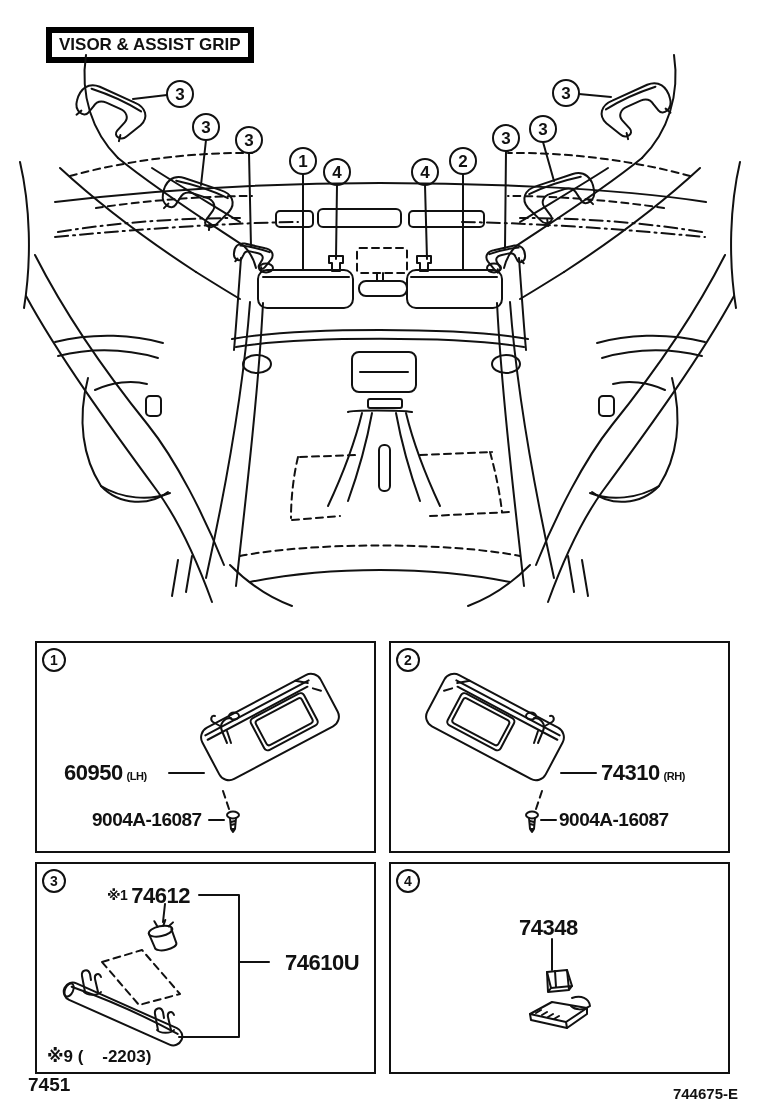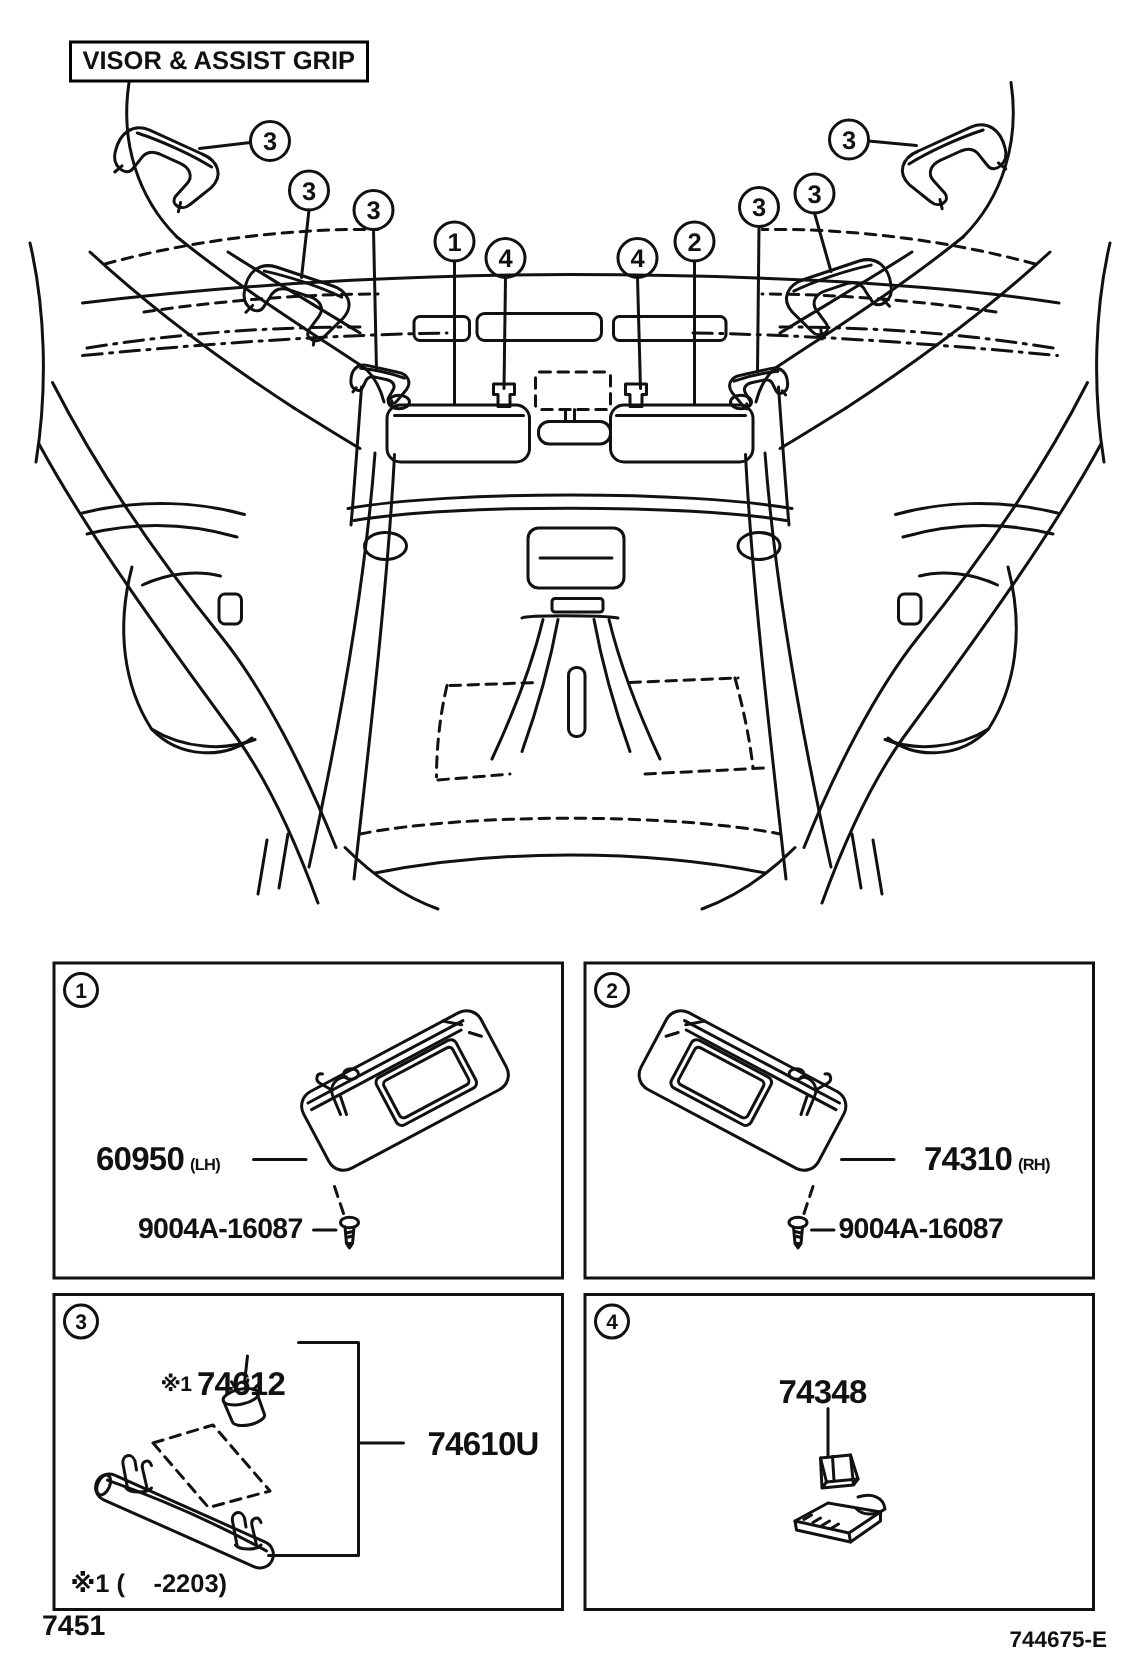--- a/index.html
+++ b/index.html
@@ -3,21 +3,21 @@
 <meta charset="utf-8">
 <style>
   html,body{margin:0;padding:0;background:#fff;}
   .page{position:relative;width:760px;height:1112px;background:#fff;overflow:hidden;
         font-family:"Liberation Sans","DejaVu Sans",sans-serif;color:#111;}
   svg{position:absolute;left:0;top:0;overflow:visible;}
   svg *{fill:none;stroke:#111;stroke-width:2;stroke-linecap:round;stroke-linejoin:round;}
   svg text{fill:#111;stroke:none;font-weight:bold;}
   .dash{stroke-dasharray:7 5;}
   .dashdot{stroke-dasharray:13 5 2 5;}
-  .title-box{position:absolute;left:46px;top:27px;border:2px solid #000000;padding:2px 7px;
+  .title-box{position:absolute;left:46px;top:27px;border:6px solid #000000;padding:2px 7px;
              font-size:17px;font-weight:bold;letter-spacing:0px;white-space:nowrap;}
   .pbox{position:absolute;width:337px;height:208px;border:2px solid #111;background:#fff;}
   .badge{position:absolute;left:5px;top:5px;width:20px;height:20px;border:2px solid #111;
          border-radius:50%;display:flex;align-items:center;justify-content:center;
          font-size:14px;font-weight:bold;}
   .plabel{position:absolute;font-weight:bold;font-size:22px;letter-spacing:-0.5px;white-space:nowrap;}
   .plabel .suffix{font-size:11px;}
   .screw-label{position:absolute;font-weight:bold;font-size:19px;letter-spacing:-0.5px;white-space:nowrap;}
   .note-ref{font-size:14px;vertical-align:3px;}
   .footnote{position:absolute;font-weight:bold;font-size:17px;white-space:pre;}
@@ -209,21 +209,21 @@
     </svg>
     <div class="plabel" style="left:27px;top:117px;"><span>60950</span> <span class="suffix">(LH)</span></div>
     <div class="screw-label" style="left:55px;top:166px;">9004A-16087</div>
   </div>
 
   <div class="pbox" style="left:389px;top:641px;">
     <div class="badge">2</div>
     <svg width="337" height="208" viewBox="0 0 337 208">
       <use href="#visor-art" transform="translate(337,0) scale(-1,1)"></use>
     </svg>
-    <div class="plabel" style="left:225px;top:117px;"><span>74310</span> <span class="suffix">(RH)</span></div>
+    <div class="plabel" style="left:210px;top:117px;"><span>74310</span> <span class="suffix">(RH)</span></div>
     <div class="screw-label" style="left:168px;top:166px;">9004A-16087</div>
   </div>
 
   <div class="pbox" style="left:35px;top:862px;">
     <div class="badge">3</div>
     <svg width="337" height="208" viewBox="0 0 337 208">
 
       <g transform="translate(125,74) rotate(-12)">
         <ellipse cx="0" cy="-7" rx="12" ry="5"></ellipse>
         <path d="M-12,-7 L-9,8 A11,4.5 0 0 0 13,8 L11,-7"></path>
@@ -246,23 +246,23 @@
         <path d="M-6,12 A9,4 0 0 0 11,12"></path>
         <path d="M-5,12 L-8,-4 C-9,-10 -2,-12 0,-6 L1,0"></path>
         <path d="M8,12 L5,-1 M5,-1 C4,-6 9,-8 11,-3"></path>
       </g>
       <g transform="translate(126,154)">
         <path d="M-6,12 A9,4 0 0 0 11,12"></path>
         <path d="M-5,12 L-8,-4 C-9,-10 -2,-12 0,-6 L1,0"></path>
         <path d="M8,12 L5,-1 M5,-1 C4,-6 9,-8 11,-3"></path>
       </g>
     </svg>
-    <div class="plabel" style="left:70px;top:19px;margin-top:27px;"><span class="note-ref">※1</span> <span>74612</span></div>
+    <div class="plabel" style="left:70px;top:19px;"><span class="note-ref">※1</span> <span>74612</span></div>
     <div class="plabel" style="left:248px;top:86px;">74610U</div>
-    <div class="footnote" style="left:10px;top:182px;">※1 (    -2203)</div>
+    <div class="footnote" style="left:10px;top:182px;">※9 (    -2203)</div>
   </div>
 
   <div class="pbox" style="left:389px;top:862px;">
     <div class="badge">4</div>
     <svg width="337" height="208" viewBox="0 0 337 208">
       <line x1="161" y1="75" x2="161" y2="106"></line>
       <g transform="translate(168,134)">
 
         <path d="M-29,16 L-7,4 L28,10 L7,24 Z"></path>
         <path d="M-29,16 L-28,22 L8,30 L7,24"></path>

